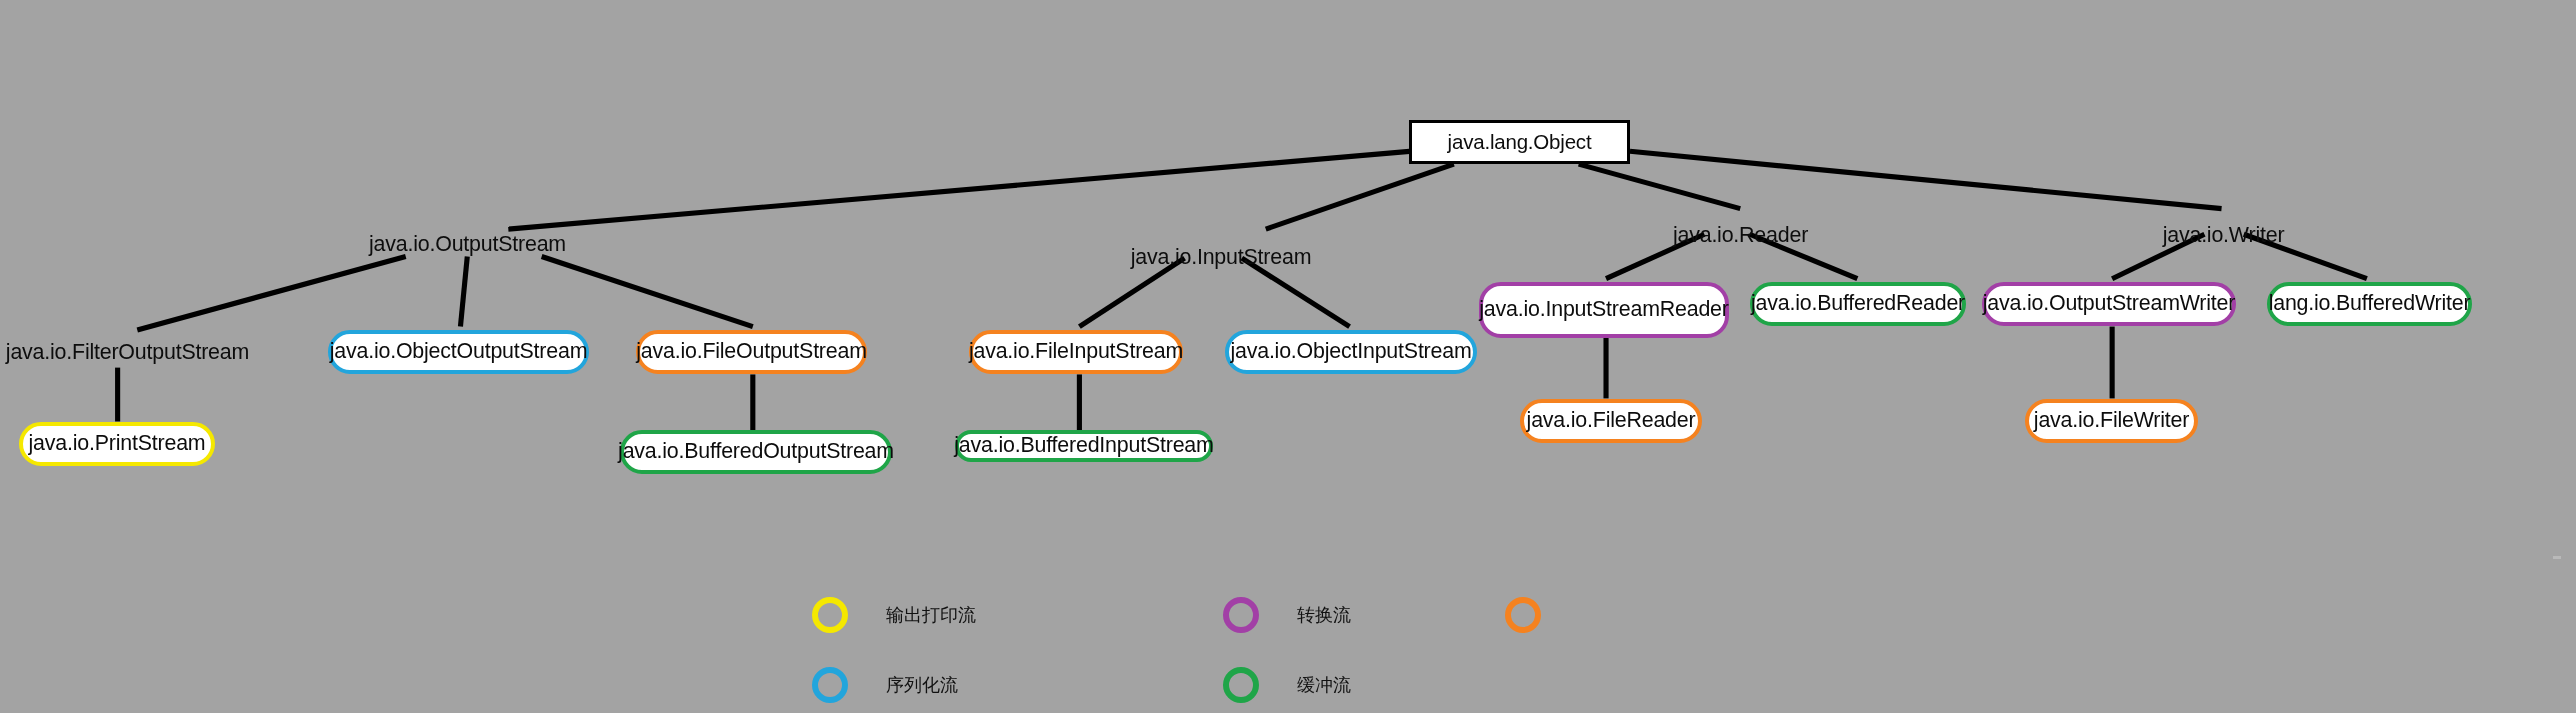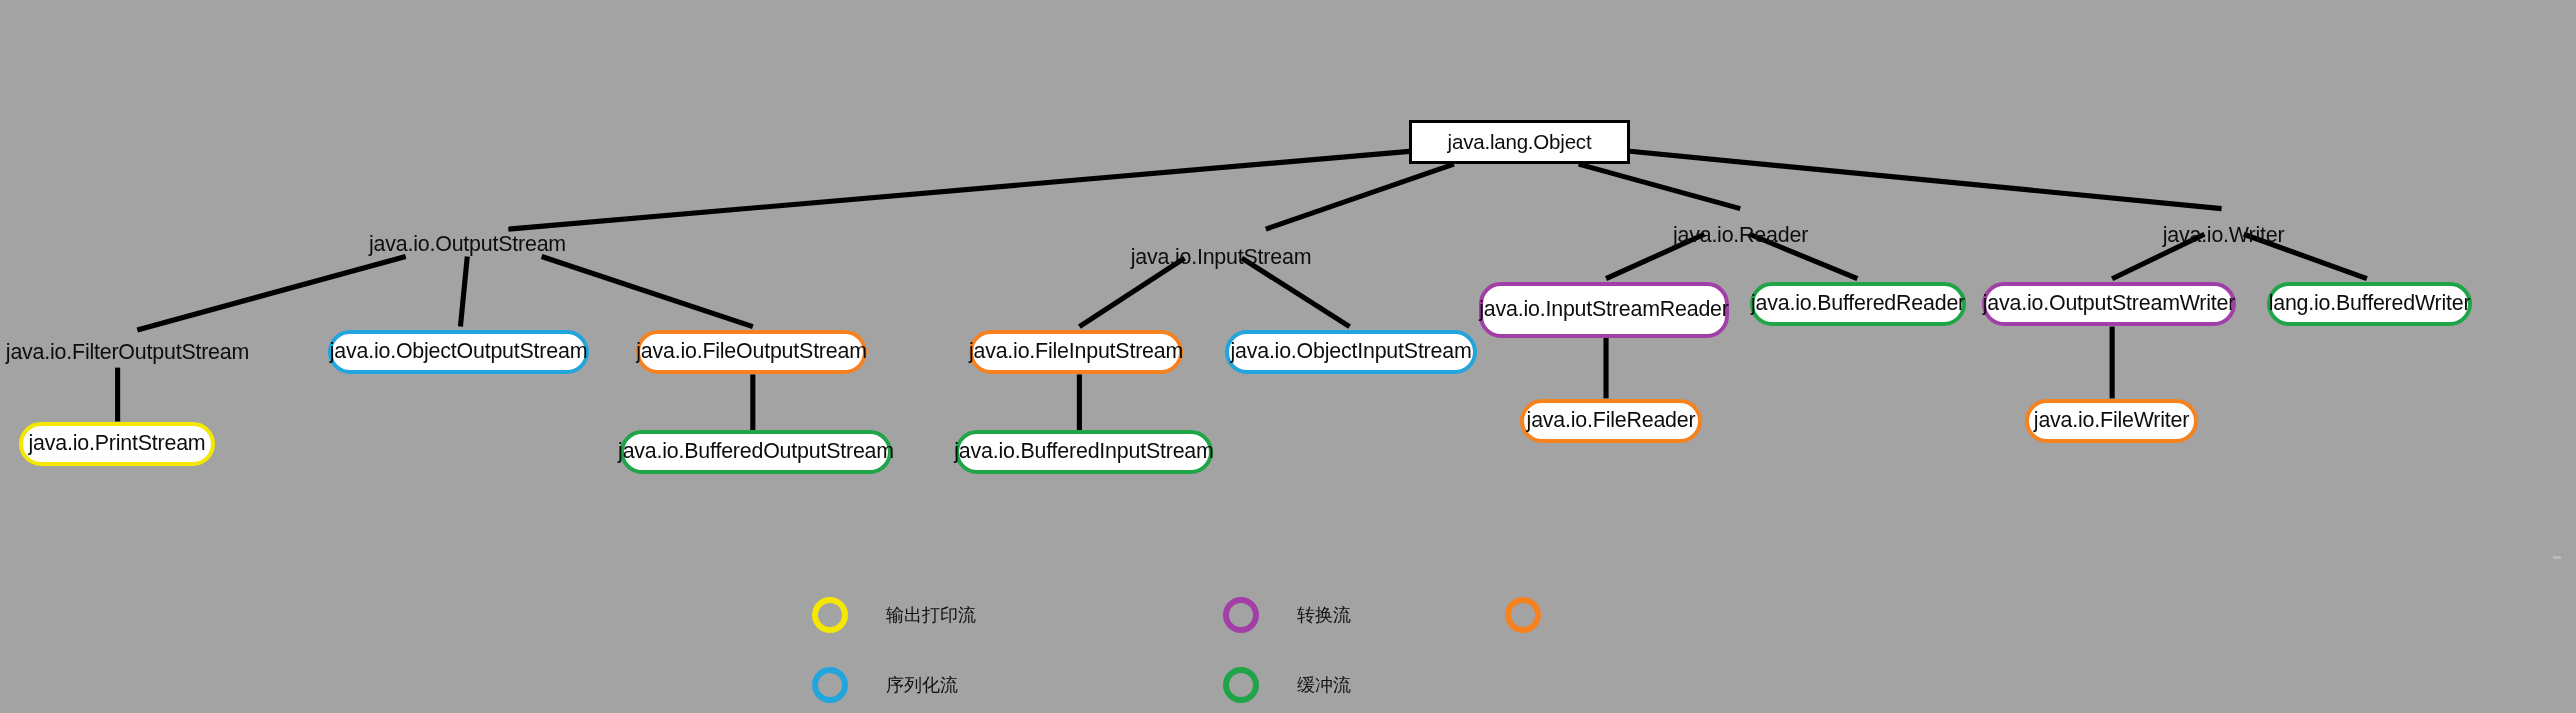--- a/index.html
+++ b/index.html
@@ -150,21 +150,21 @@
       </div>
       <div class="node round" style="left: 2267px; top: 282px; width: 205px; height: 44px; border-color: rgb(31, 165, 72);">
         <span>lang.io.BufferedWriter</span>
       </div>
       <div class="node round" style="left: 19px; top: 422px; width: 196px; height: 44px; border-color: rgb(245, 232, 0);">
         <span>java.io.PrintStream</span>
       </div>
       <div class="node round" style="left: 620px; top: 430px; width: 272px; height: 44px; border-color: rgb(31, 165, 72);">
         <span>java.io.BufferedOutputStream</span>
       </div>
-      <div class="node round" style="left: 955px; top: 430px; width: 258px; height: 44px; border-color: rgb(31, 165, 72);">
+      <div class="node round" style="left: 955px; top: 430px; width: 258px; height: 32px; border-color: rgb(31, 165, 72);">
         <span>java.io.BufferedInputStream</span>
       </div>
       <div class="node round" style="left: 1520px; top: 399px; width: 182px; height: 44px; border-color: rgb(245, 130, 31);">
         <span>java.io.FileReader</span>
       </div>
       <div class="node round" style="left: 2025px; top: 399px; width: 173px; height: 44px; border-color: rgb(245, 130, 31);">
         <span>java.io.FileWriter</span>
       </div>
     </div>
 

